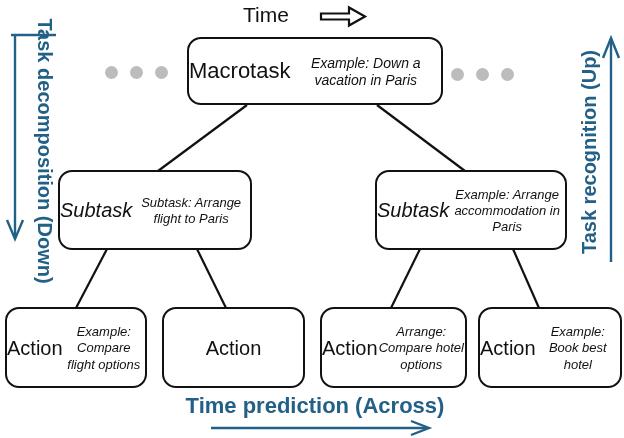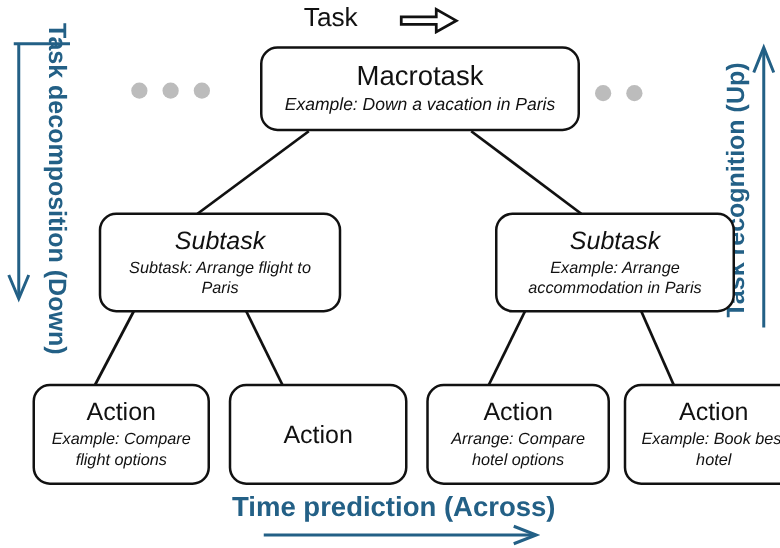--- a/index.html
+++ b/index.html
@@ -9,22 +9,22 @@
     --bg:#ffffff;
   }
   html,body{margin:0;padding:0;background:#fff;}
   #stage{
     position:relative;width:624px;height:438px;background:var(--bg);
     font-family:"Liberation Sans",sans-serif;overflow:hidden;
   }
   .node{
     position:absolute;box-sizing:border-box;background:#fff;
     border:2.5px solid var(--stroke);border-radius:14px;
-    display:flex;flex-direction:column;align-items:center;justify-content:center;
-    text-align:center;z-index:2;margin-left:21px;
+    display:flex;align-items:center;justify-content:center;
+    text-align:center;z-index:2;
   }
   .node-title{color:#111;line-height:1.1;}
   .node-example{font-style:italic;color:#111;line-height:1.25;margin-top:2px;}
   .macro .node-title{font-size:22px;}
   .macro .node-example{font-size:14px;}
   .sub .node-title{font-size:20px;font-style:italic;}
   .sub .node-example{font-size:13px;max-width:156px;}
   .act .node-title{font-size:20px;}
   .act .node-example{font-size:13px;max-width:124px;}
   #connectors{position:absolute;left:0;top:0;z-index:1;}
@@ -54,21 +54,21 @@
     <g stroke="#111" stroke-width="2.2" fill="none">
       <line x1="247" y1="105" x2="158" y2="171"></line>
       <line x1="377" y1="105" x2="465" y2="171"></line>
       <line x1="107" y1="249" x2="76" y2="308"></line>
       <line x1="197" y1="249" x2="226" y2="308"></line>
       <line x1="420" y1="249" x2="391" y2="308"></line>
       <line x1="513" y1="249" x2="539" y2="308"></line>
     </g>
   </svg>
 
-  <div id="time-label">Task</div>
+  <div id="time-label">Time</div>
   <svg style="left:319px;top:5px;" width="50" height="23" viewBox="0 0 50 23">
     <polygon points="2,8.5 30,8.5 30,2.5 46,11.5 30,20.5 30,14.5 2,14.5" fill="#fff" stroke="#111" stroke-width="2.2" stroke-linejoin="miter"></polygon>
   </svg>
 
   <div id="left-label" class="vlabel">Task decomposition (Down)</div>
   <svg style="left:3px;top:29px;" width="56" height="218" viewBox="0 0 56 218">
     <g stroke="#236086" stroke-width="2.4" fill="none">
       <line x1="8" y1="6" x2="53" y2="6"></line>
       <line x1="12" y1="6" x2="12" y2="208"></line>
       <polyline points="4,191 12,210 20,191" stroke-linejoin="miter"></polyline>

